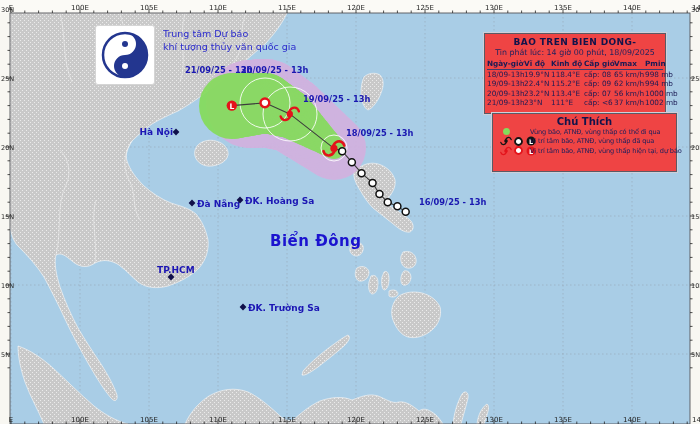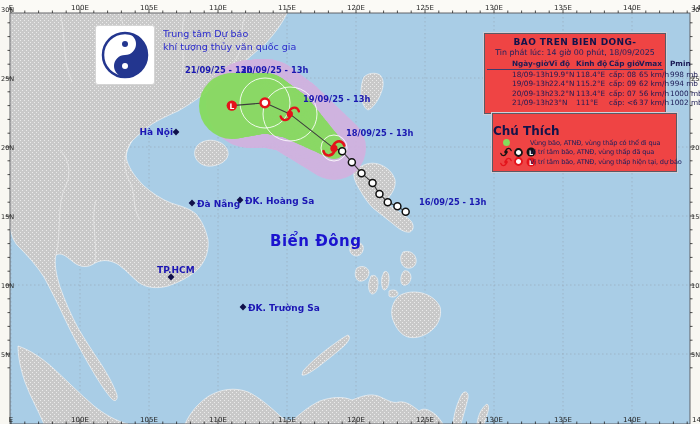--- a/index.html
+++ b/index.html
@@ -7,25 +7,25 @@
        font-family:"DejaVu Sans","Liberation Sans",sans-serif;}
   #stage{position:absolute;left:0;top:0;width:700px;height:424px;}
   svg text{user-select:none;}
   .panel{position:absolute;background:#ef4444;border:1px solid #5a5a66;box-shadow:0 0 0 1px #cfcfd8;}
   
   #infobox{left:484px;top:33px;width:180px;height:79px;color:#1b1b55;}
   #info-title{font-size:9px;font-weight:bold;text-align:center;letter-spacing:.4px;margin-top:3px;color:#13134a;}
   #info-issued{font-size:7.9px;text-align:center;margin-top:1px;color:#22225e;}
   #info-table{margin:2px 2px 0 2px;font-size:7.3px;}
   .irow{display:grid;grid-template-columns:37px 27px 33px 30px 31px 16px;line-height:9.4px;}
-  .irow span{white-space:nowrap;margin-left:25px;}
+  .irow span{white-space:nowrap;}
   .ihead{font-weight:bold;border-bottom:1px solid #3c3c6e;line-height:10px;}
   
   #legendbox{left:492px;top:113px;width:183px;height:57px;color:#1b1b55;}
-  #legend-title{font-size:12px;font-weight:bold;text-align:left;margin-top:10px;color:#13134a;}
+  #legend-title{font-size:10px;font-weight:bold;text-align:center;margin-top:2px;color:#13134a;}
   .lg-row{display:flex;align-items:center;height:9.6px;}
   .lg-ic{width:37px;flex:0 0 37px;display:flex;align-items:center;justify-content:flex-start;padding-left:7px;box-sizing:border-box;gap:1px;}
   .lg-ic.single{padding-left:10px;}
   .dot{width:7px;height:7px;border-radius:50%;display:inline-block;}
   .lg-tx{font-size:6.6px;letter-spacing:-0.15px;white-space:nowrap;color:#20205c;}
   .mini{flex:0 0 auto;}
   
   #logo{position:absolute;left:95px;top:25px;width:58px;height:58px;background:#ffffff;
         border:1px solid #d5d5d5;border-radius:3px;}
   #agency{position:absolute;left:163px;top:27px;color:#2b2bcc;font-weight:normal;font-size:9.5px;line-height:13px;white-space:nowrap;}

